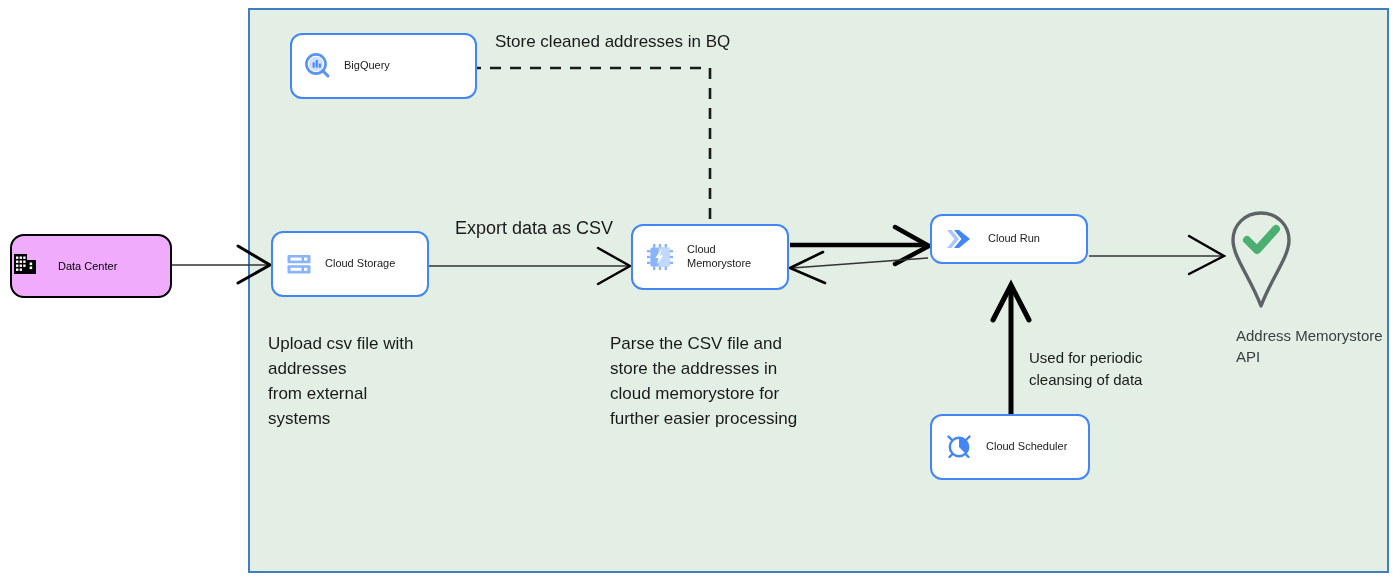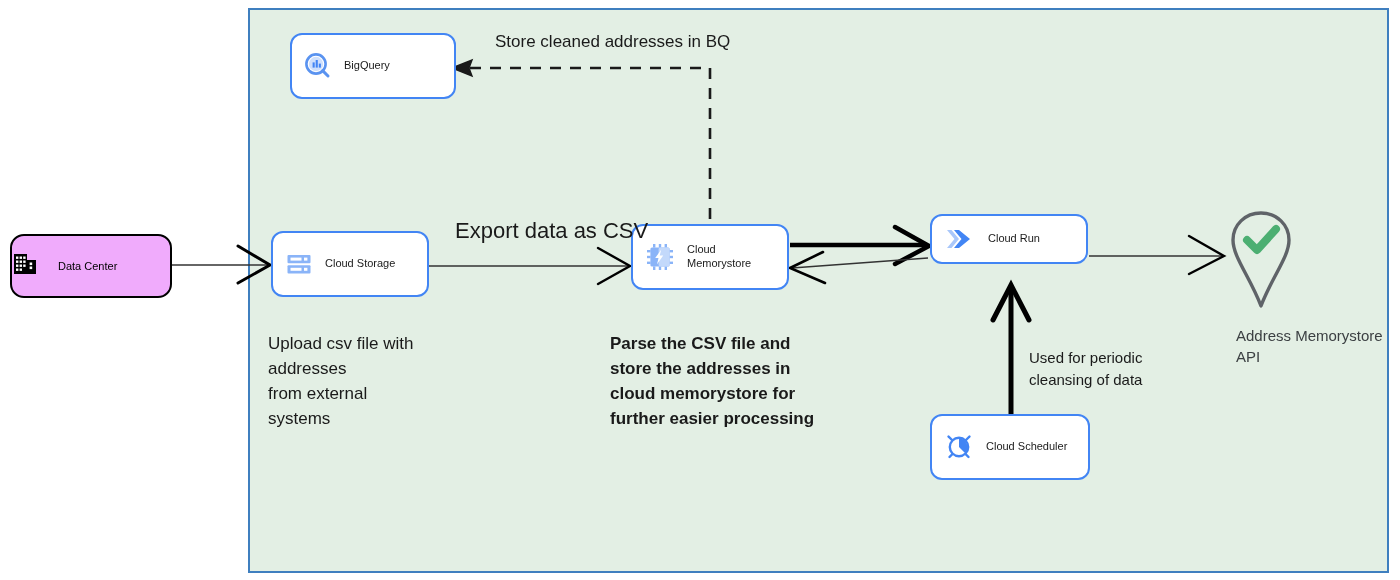--- a/index.html
+++ b/index.html
@@ -54,21 +54,21 @@
     border: 2.5px solid #000000;
     border-radius: 14px;
   }
   #node-data-center .node-label {
     font-size: 11px;
     color: #000000;
   }
   #node-bigquery {
     left: 290px;
     top: 33px;
-    width: 166px;
+    width: 187px;
     height: 66px;
   }
   #node-cloud-storage {
     left: 271px;
     top: 231px;
     width: 158px;
     height: 66px;
   }
   #node-memorystore {
     left: 631px;
@@ -87,23 +87,23 @@
     top: 414px;
     width: 160px;
     height: 66px;
   }
   .free-text {
     position: absolute;
     color: #1a1a1a;
     white-space: pre-line;
   }
   #label-store-bq { left: 495px; top: 32px; font-size: 17px; }
-  #label-export-csv { left: 455px; top: 218px; font-size: 22px; }
+  #label-export-csv { left: 455px; top: 218px; font-size: 18px; }
   #label-upload { left: 268px; top: 331px; font-size: 17px; line-height: 25px; }
-  #label-parse { left: 610px; top: 331px; font-size: 17px; line-height: 25px; font-weight: bold; }
+  #label-parse { left: 610px; top: 331px; font-size: 17px; line-height: 25px; }
   #label-periodic { left: 1029px; top: 347px; font-size: 15px; line-height: 22px; }
   #label-avapi {
     left: 1236px; top: 325px; font-size: 15px; line-height: 21px;
     color: #3c4043;
   }
 </style>
 </head>
 <body>
 
 <div id="canvas">

